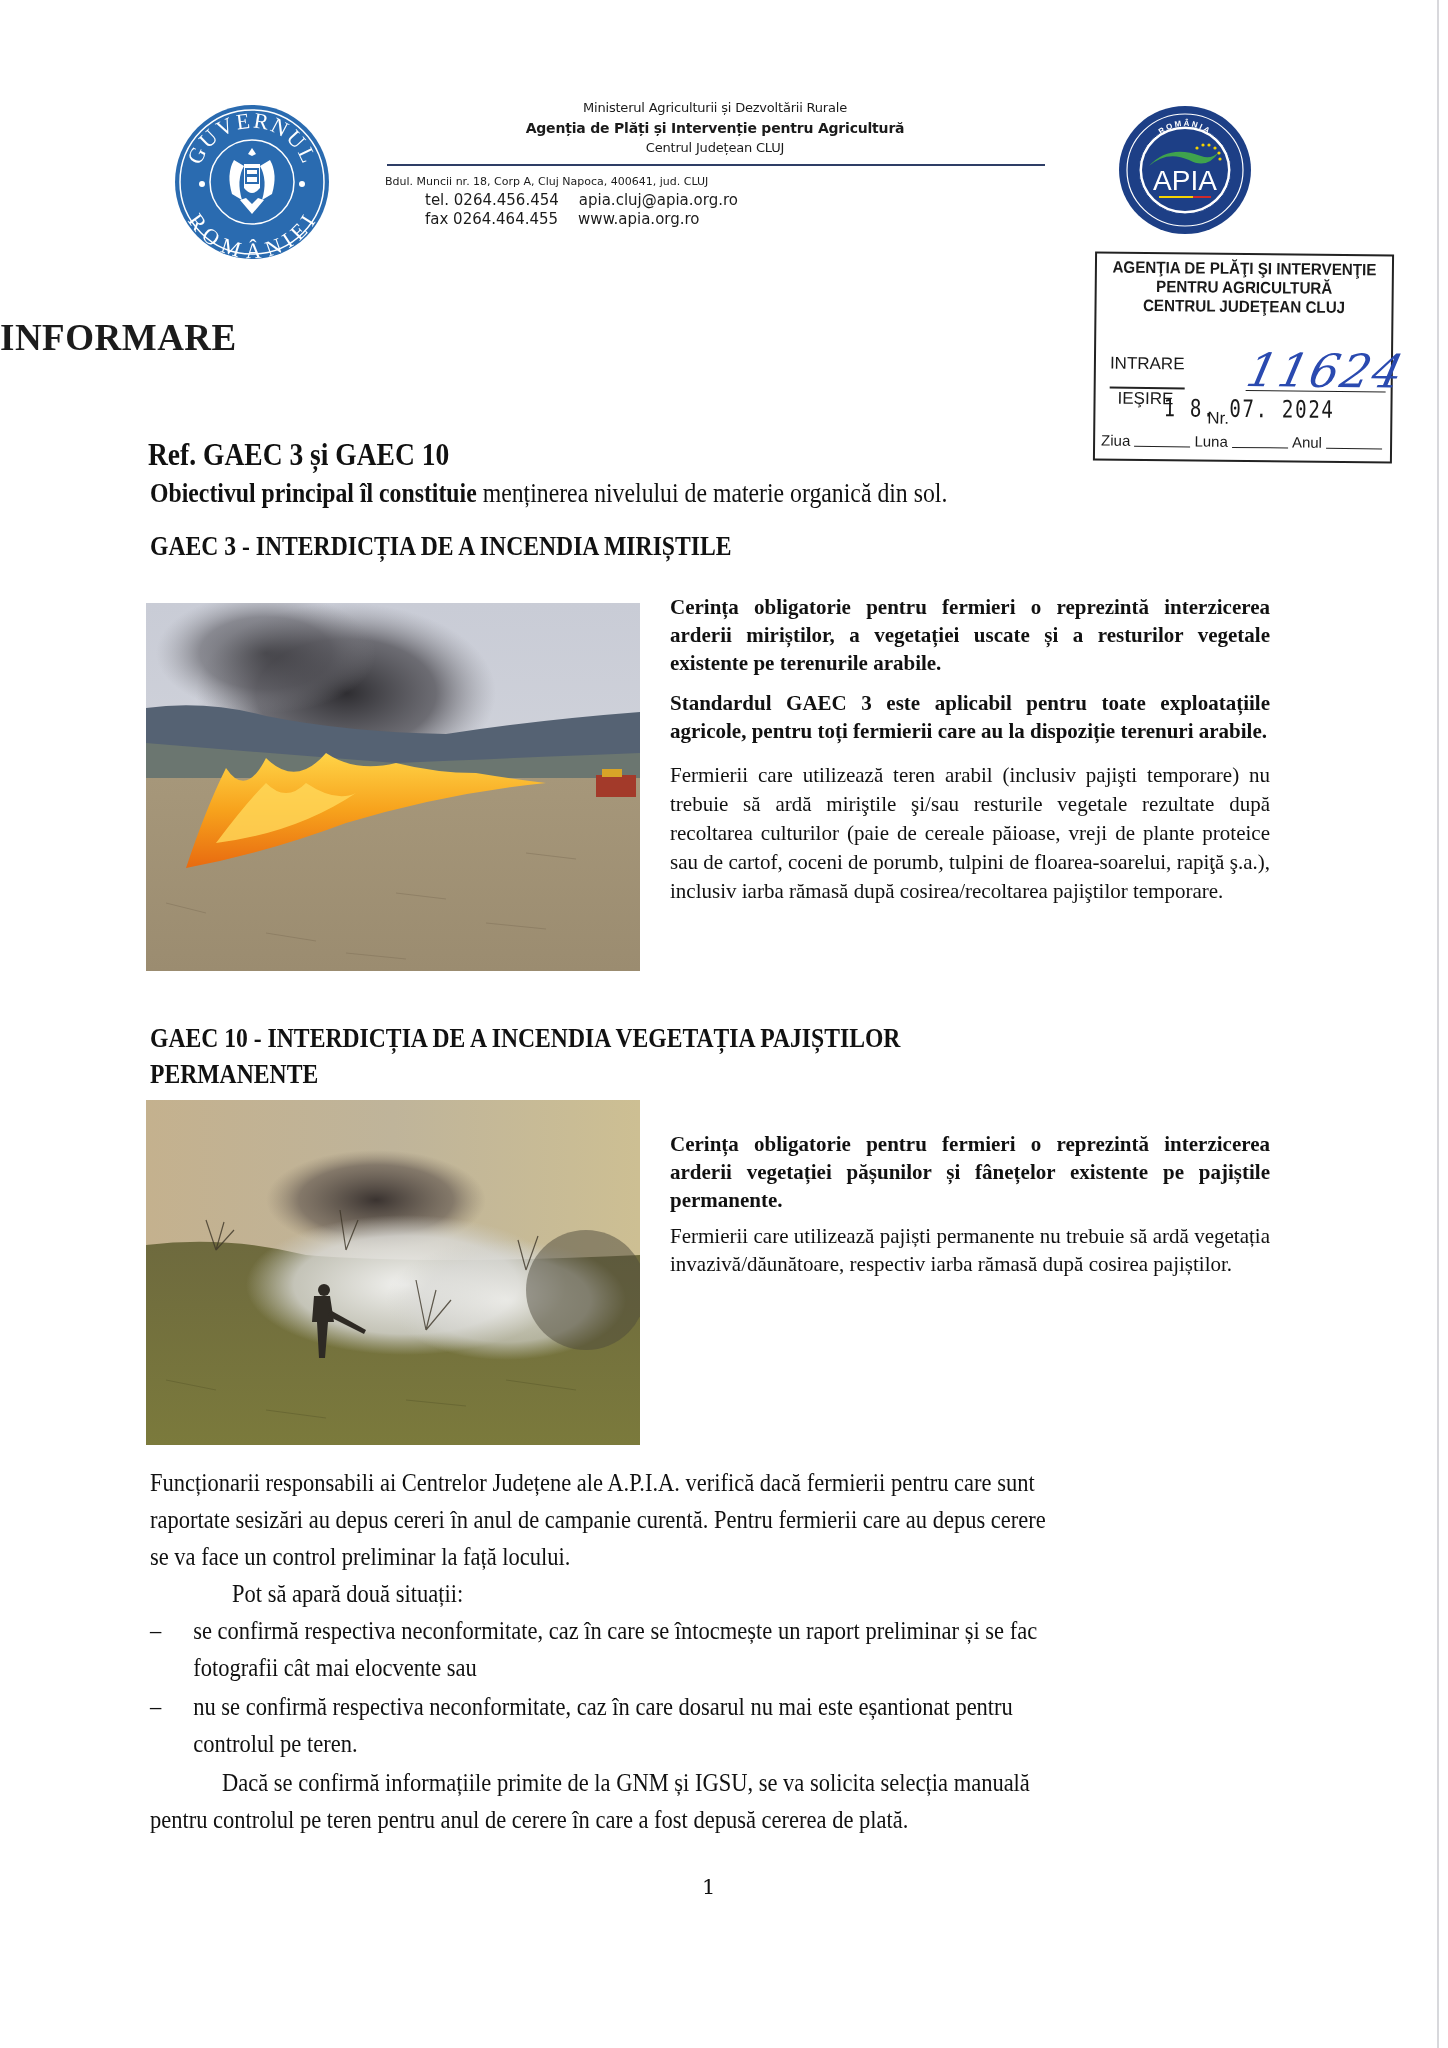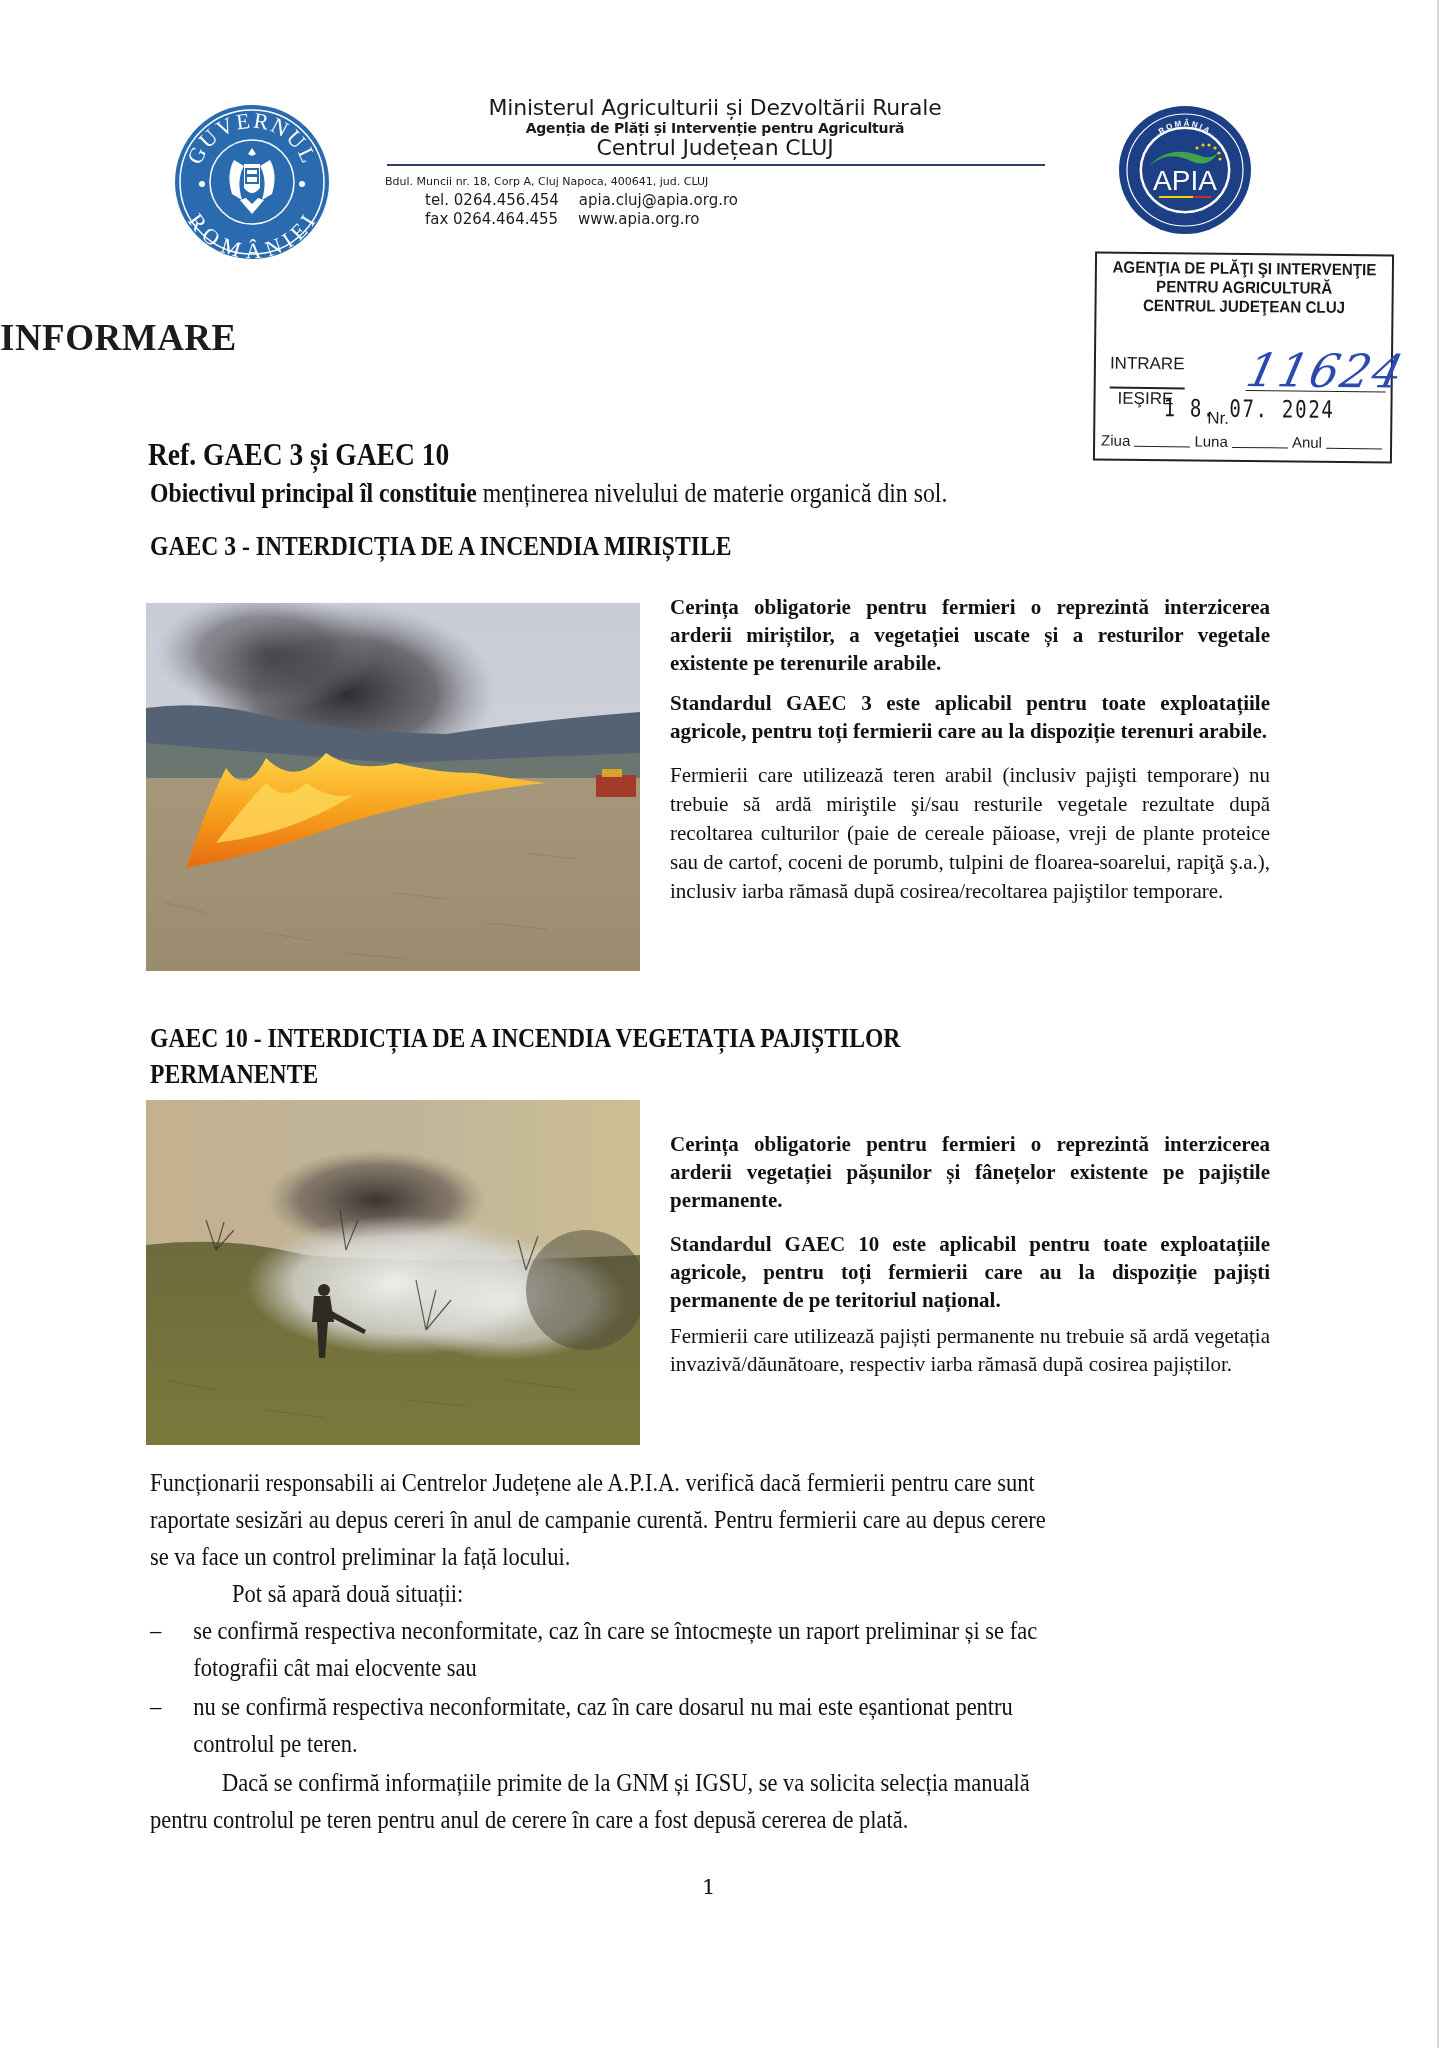--- a/index.html
+++ b/index.html
@@ -4,21 +4,21 @@
 <style>
   html, body { margin: 0; padding: 0; background: #ffffff; }
   body { width: 1448px; height: 2048px; position: relative; overflow: hidden; color: #111; }
   .page { position: absolute; left: 0; top: 0; width: 1448px; height: 2048px; background: #fff; }
   .edge-line { position: absolute; left: 1437px; top: 0; width: 2px; height: 2048px; background: #d8d8dc; }
 
   
   .gov-logo { position: absolute; left: 174px; top: 104px; width: 156px; height: 156px; }
   .apia-logo { position: absolute; left: 1105px; top: 104px; width: 160px; height: 135px; }
   .letterhead { position: absolute; left: 385px; top: 98px; width: 660px; font-family: "DejaVu Sans", sans-serif; color: #1b1b1b; }
-  .lh-line { text-align: center; font-size: 22px; line-height: 20px; letter-spacing: -0.2px; }
+  .lh-line { text-align: center; font-size: 13px; line-height: 20px; letter-spacing: -0.2px; }
   .lh-line.bold { font-weight: bold; font-size: 14px; }
   .lh-rule { height: 2px; background: #2e3e66; margin: 6px 0 6px 2px; }
   .lh-addr { text-align: left; font-size: 11px; line-height: 19px; }
   .lh-row { display: flex; font-size: 15px; line-height: 19px; padding: 0 0 0 40px; width: 565px; gap: 20px; }
 
   
   .stamp { position: absolute; left: 1094px; top: 253px; width: 295px; height: 205px; border: 2px solid #222; transform: rotate(0.6deg); font-family: "Liberation Sans", sans-serif; color: #1a1a1a; }
   .stamp-head { text-align: center; font-weight: bold; font-size: 16.5px; line-height: 19px; margin-top: 4px; transform: scaleX(0.92); }
   .stamp-ie { position: absolute; left: 14px; top: 100px; font-size: 17px; line-height: 20px; }
   .stamp-ie .intrare { border-bottom: 2px solid #222; padding-bottom: 13px; display: inline-block; }
@@ -259,21 +259,20 @@
         <line x1="20" y1="280" x2="70" y2="290"></line>
           <line x1="120" y1="310" x2="180" y2="318"></line>
         <line x1="260" y1="300" x2="320" y2="306"></line>
           <line x1="360" y1="280" x2="430" y2="290"></line>
       </g>
     </svg>
   </div>
 
   <div class="col-text serif" style="top:1122px;">
     <p class="b">Cerința obligatorie pentru fermieri o reprezintă interzicerea arderii vegetației pășunilor și fânețelor existente pe pajiștile permanente.</p>
-    <p class="b" style="margin-top:16px;">Standardul GAEC 10 este aplicabil pentru toate exploatațiile agricole, pentru toți fermierii care au la dispoziție pajiști permanente de pe teritoriul național.</p>
     <p>Fermierii care utilizează pajiști permanente nu trebuie să ardă vegetația invazivă/dăunătoare, respectiv iarba rămasă după cosirea pajiștilor.</p>
   </div>
 
   <div class="para serif" style="top:1464px;">
     <span class="ln">Funcționarii responsabili ai Centrelor Județene ale A.P.I.A. verifică dacă fermierii pentru care sunt</span>
     <span class="ln">raportate sesizări au depus cereri în anul de campanie curentă. Pentru fermierii care au depus cerere</span>
     <span class="ln">se va face un control preliminar la față locului.</span>
   </div>
 
   <div class="para serif" style="top:1575px; left:232px;">Pot să apară două situații:</div>

